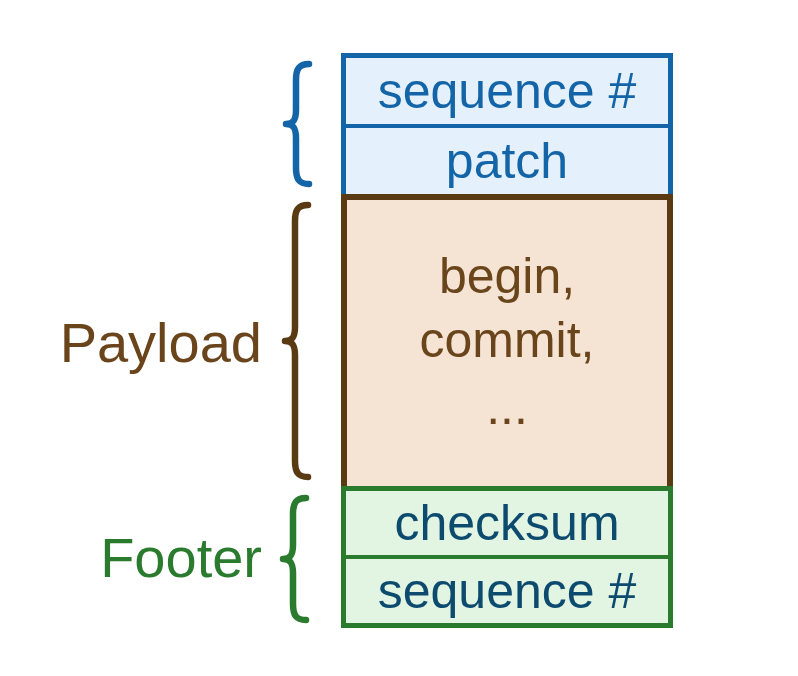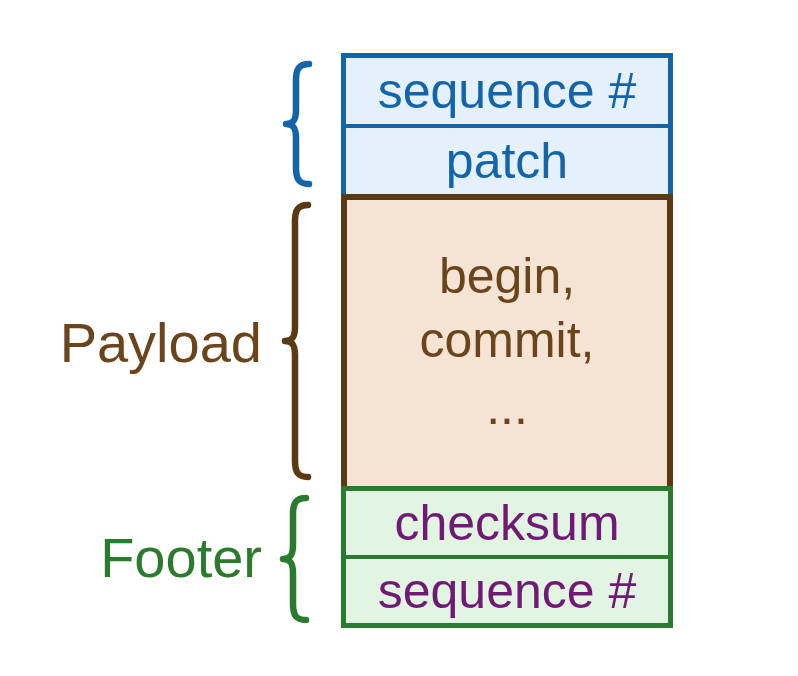--- a/index.html
+++ b/index.html
@@ -72,21 +72,21 @@
 
   .row {
     flex: 1;
     display: flex;
     align-items: center;
     justify-content: center;
     font-size: 50px;
     white-space: nowrap;
   }
   .header-box .row { color: #1365a8; }
-  .footer-box .row { color: #701a75; }
+  .footer-box .row { color: #0c4a6e; }
 
   .divider { height: 4px; flex: none; }
   .header-box .divider { background: #1365a8; }
   .footer-box .divider { background: #2b7b2f; }
 
   .payload-line {
     font-size: 50px;
     line-height: 64px;
     color: #6a451c;
     text-align: center;

